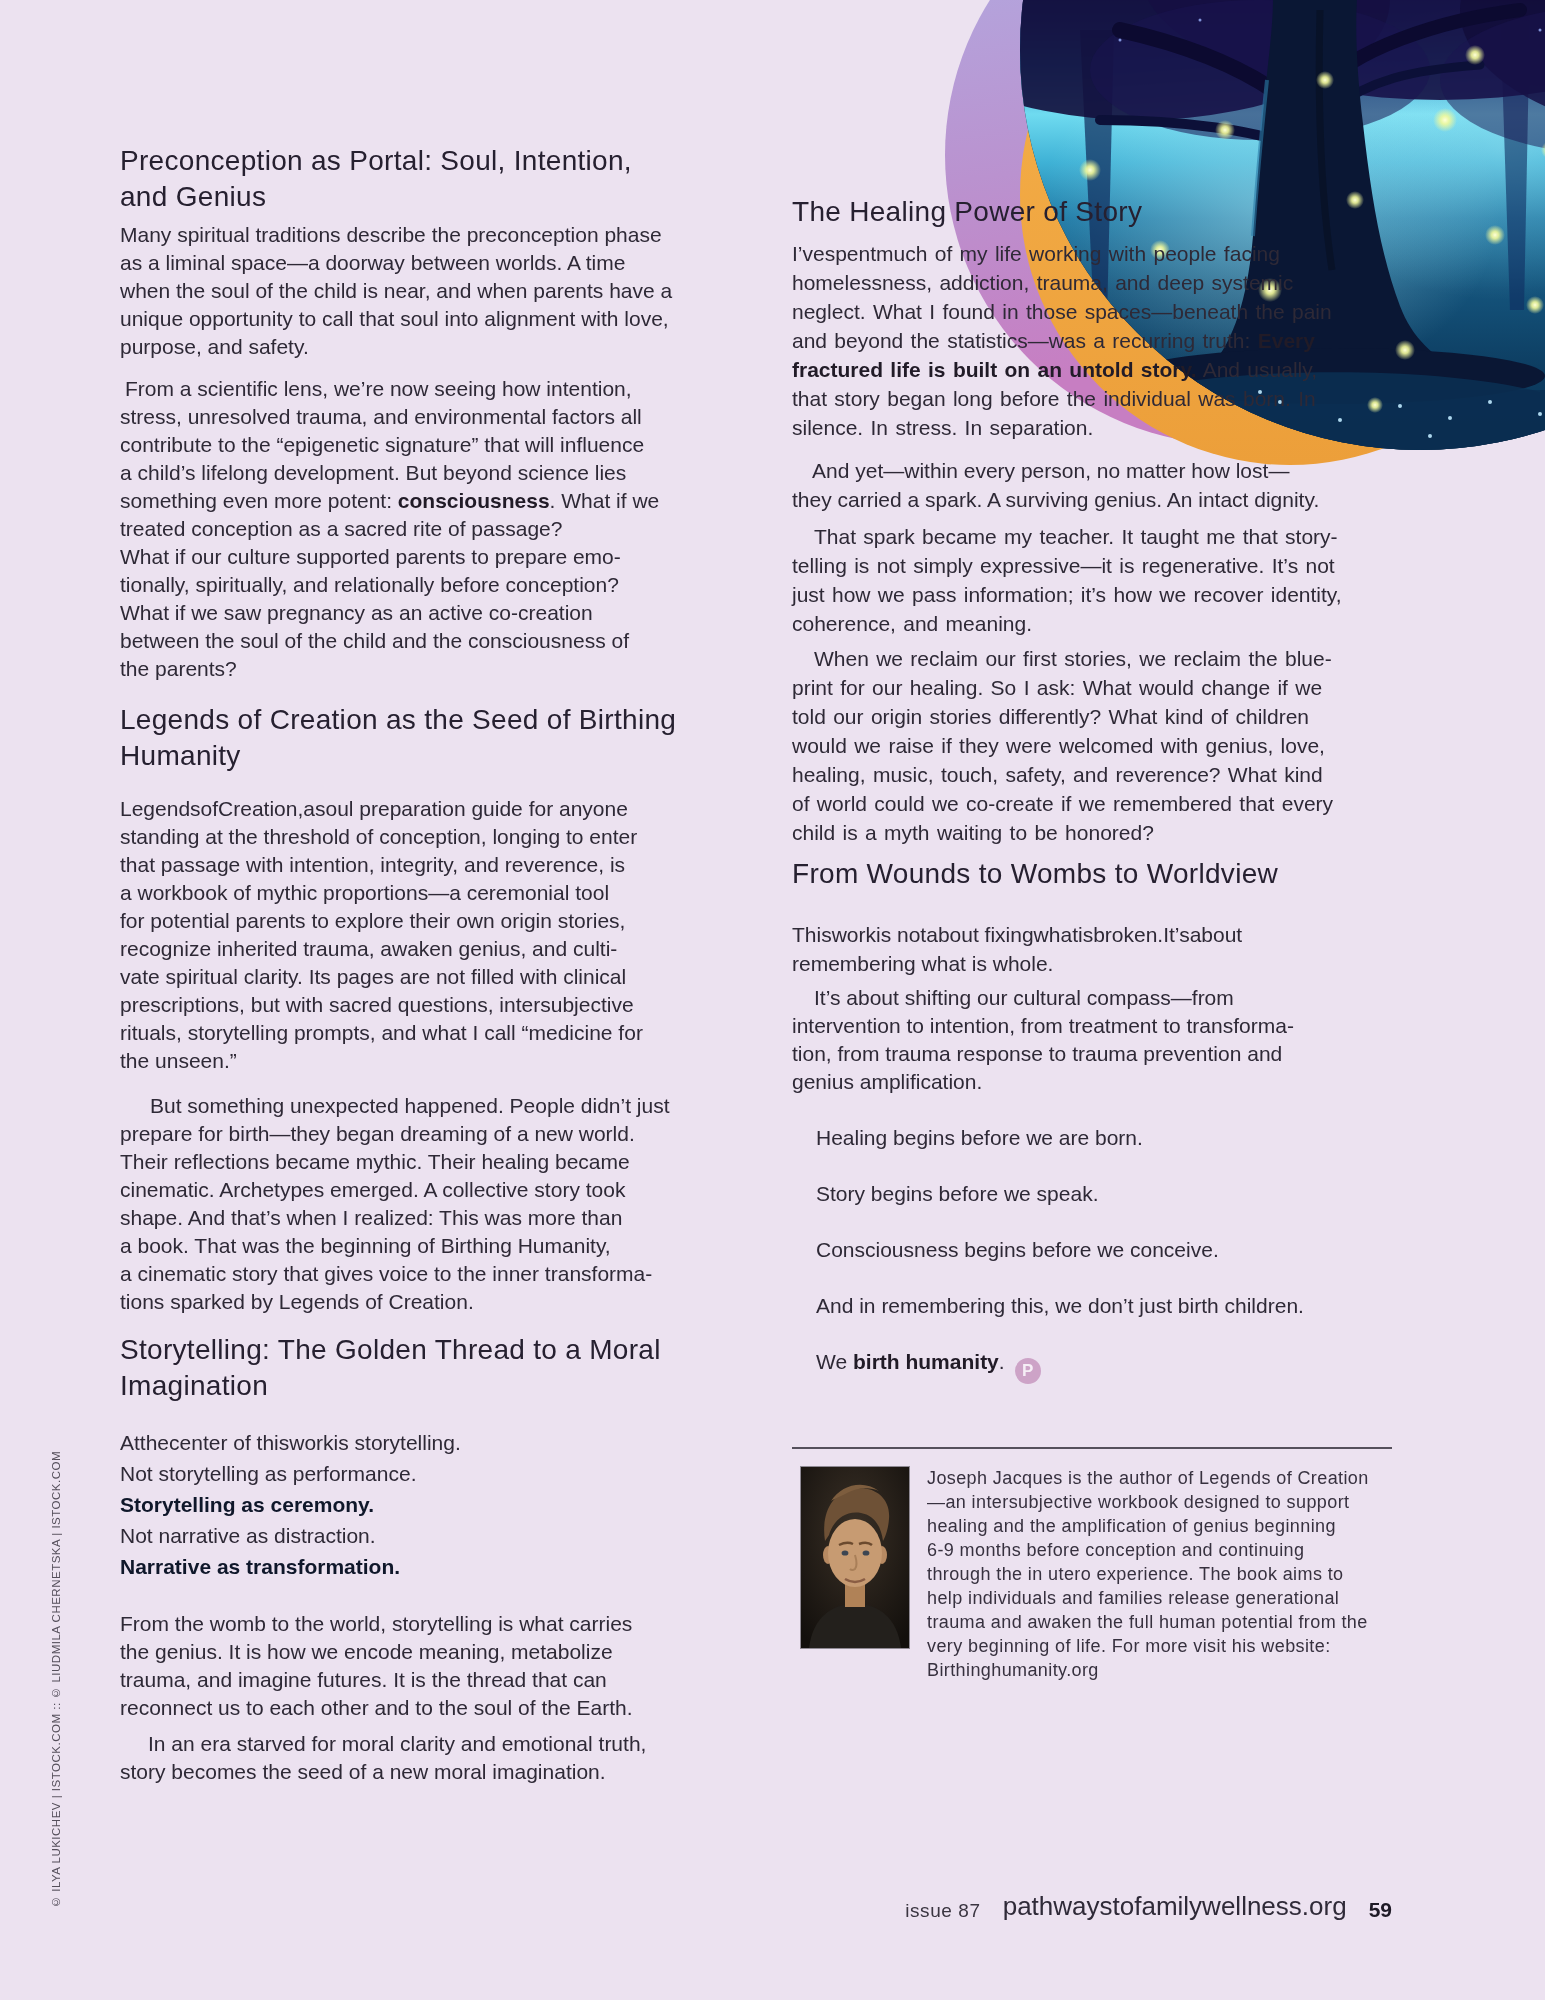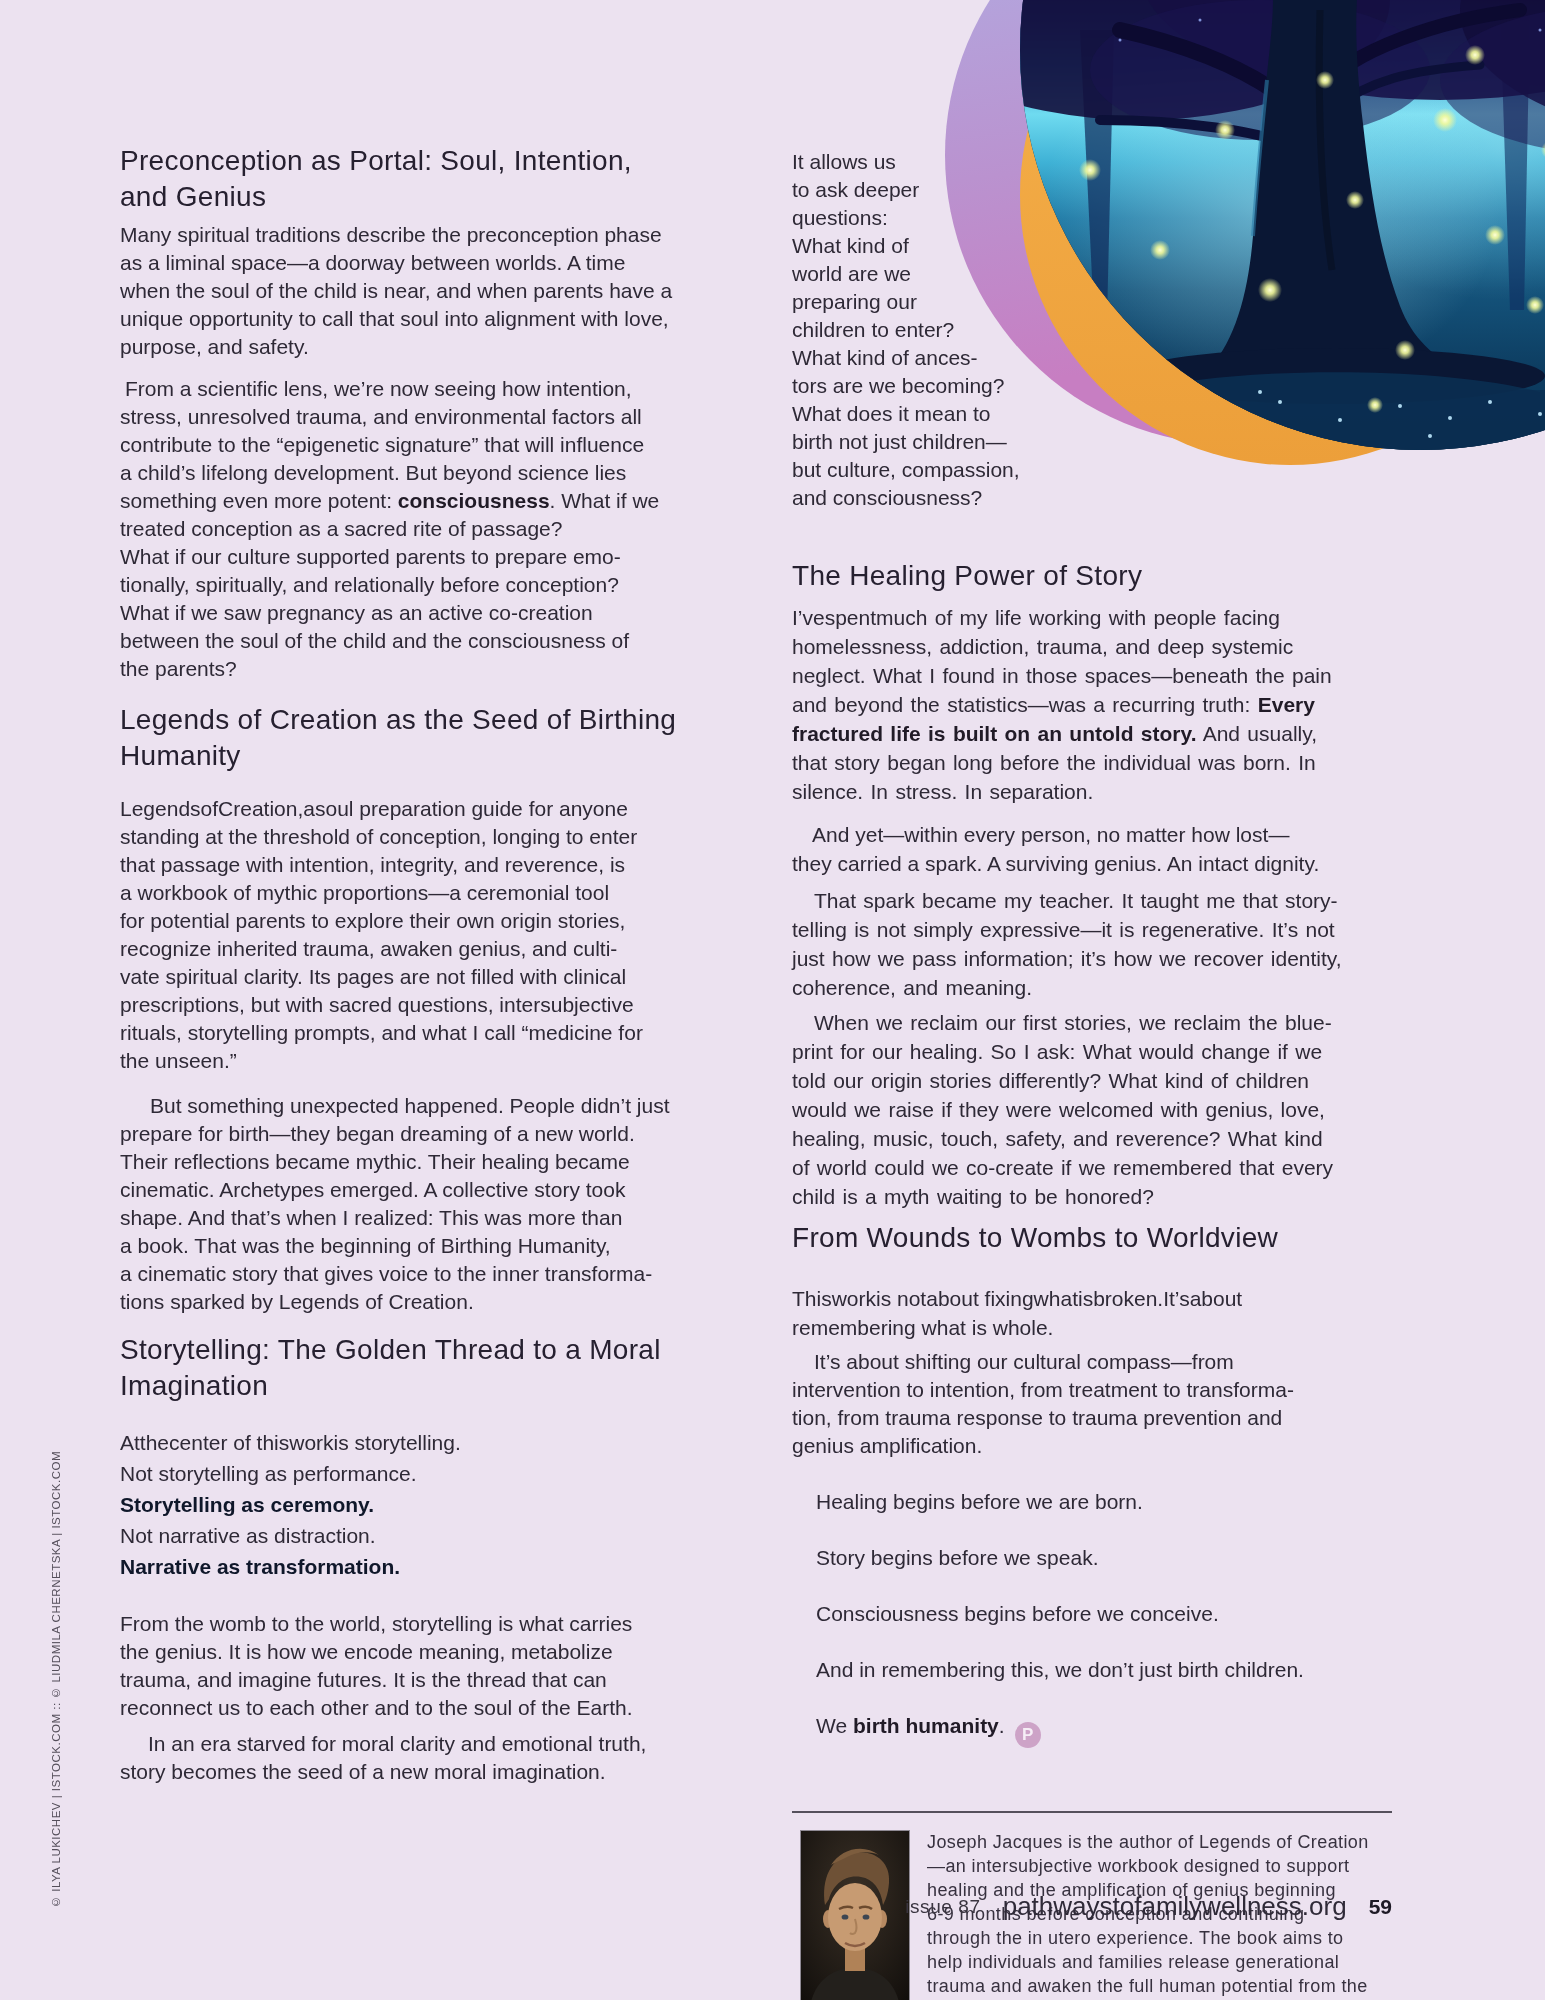--- a/index.html
+++ b/index.html
@@ -26,21 +26,21 @@
   .closing{padding-left:24px;}
   .endmark{display:inline-flex;width:26px;height:26px;border-radius:50%;background:#cda3c7;
            color:#f6eef6;font-size:17px;font-weight:bold;align-items:center;justify-content:center;
            margin-left:10px;vertical-align:-7px;}
   .rule{width:600px;border:0;border-top:2px solid #55505c;margin:35px 0 0 0;}
   .bio-row{display:flex;margin-top:17px;}
   .bio-photo{width:108px;height:181px;margin-left:8px;border:1px solid #8f8a94;flex:none;background:#17130f;}
   .bio-text{margin-left:17px;width:470px;font-size:18px;line-height:24px;letter-spacing:.4px;
             color:#37313f;white-space:pre-line;}
   .footer{position:absolute;left:792px;top:1891px;width:600px;display:flex;justify-content:flex-end;
-          align-items:center;gap:22px;}
+          align-items:flex-end;gap:22px;}
   .f-issue{font-size:19px;letter-spacing:.6px;color:#3a3540;}
   .f-site{font-size:26px;color:#2f2a38;}
   .f-num{font-size:21px;font-weight:bold;color:#1e1a26;}
   .credit{position:absolute;left:50px;top:1160px;height:748px;width:20px;
           writing-mode:vertical-rl;transform:rotate(180deg);
           font-size:11.5px;letter-spacing:.5px;color:#544e5a;white-space:nowrap;}
 </style>
 </head>
 <body>
 
@@ -191,33 +191,20 @@
     </div>
     <p class="bt" style="margin-top:28px">From the womb to the world, storytelling is what carries
 the genius. It is how we encode meaning, metabolize
 trauma, and imagine futures. It is the thread that can
 reconnect us to each other and to the soul of the Earth.</p>
     <p class="bt" style="margin-top:8px;text-indent:28px">In an era starved for moral clarity and emotional truth,
 story becomes the seed of a new moral imagination.</p>
   </div>
 
   <div class="right-col">
-    <p class="bt narrow">It allows us
-to ask deeper
-questions:
-What kind of
-world are we
-preparing our
-children to enter?
-What kind of ances-
-tors are we becoming?
-What does it mean to
-birth not just children—
-but culture, compassion,
-and consciousness?</p>
     <h2 class="hd" style="margin-top:46px">The Healing Power of Story</h2>
     <p class="bt lh29 justish" style="margin-top:9px"><span>I’vespentmuch of my life working with people facing
 homelessness, addiction, trauma, and deep systemic
 neglect. What I found in those spaces—beneath the pain
 and beyond the statistics—was a recurring truth: </span><b>Every
 fractured life is built on an untold story.</b><span> And usually,
 that story began long before the individual was born. In
 silence. In stress. In separation.</span></p>
     <p class="bt lh29" style="margin-top:14px;text-indent:20px">And yet—within every person, no matter how lost—
 they carried a spark. A surviving genius. An intact dignity.</p>

